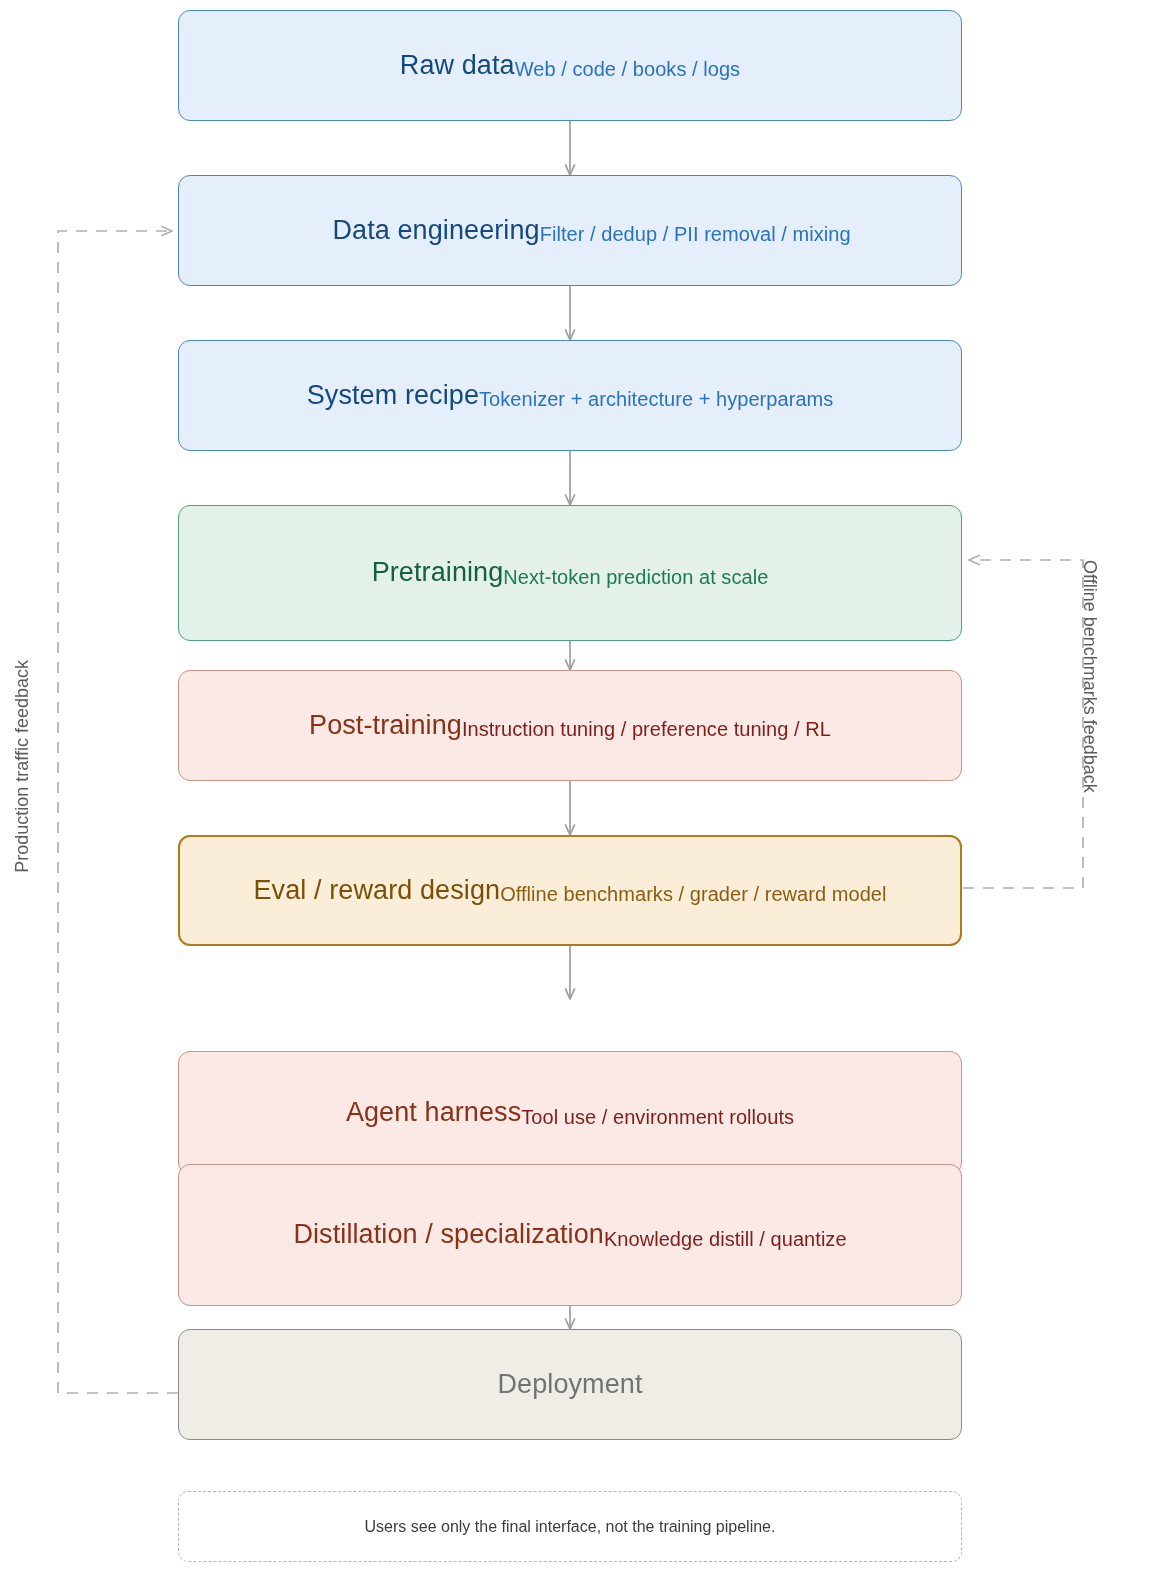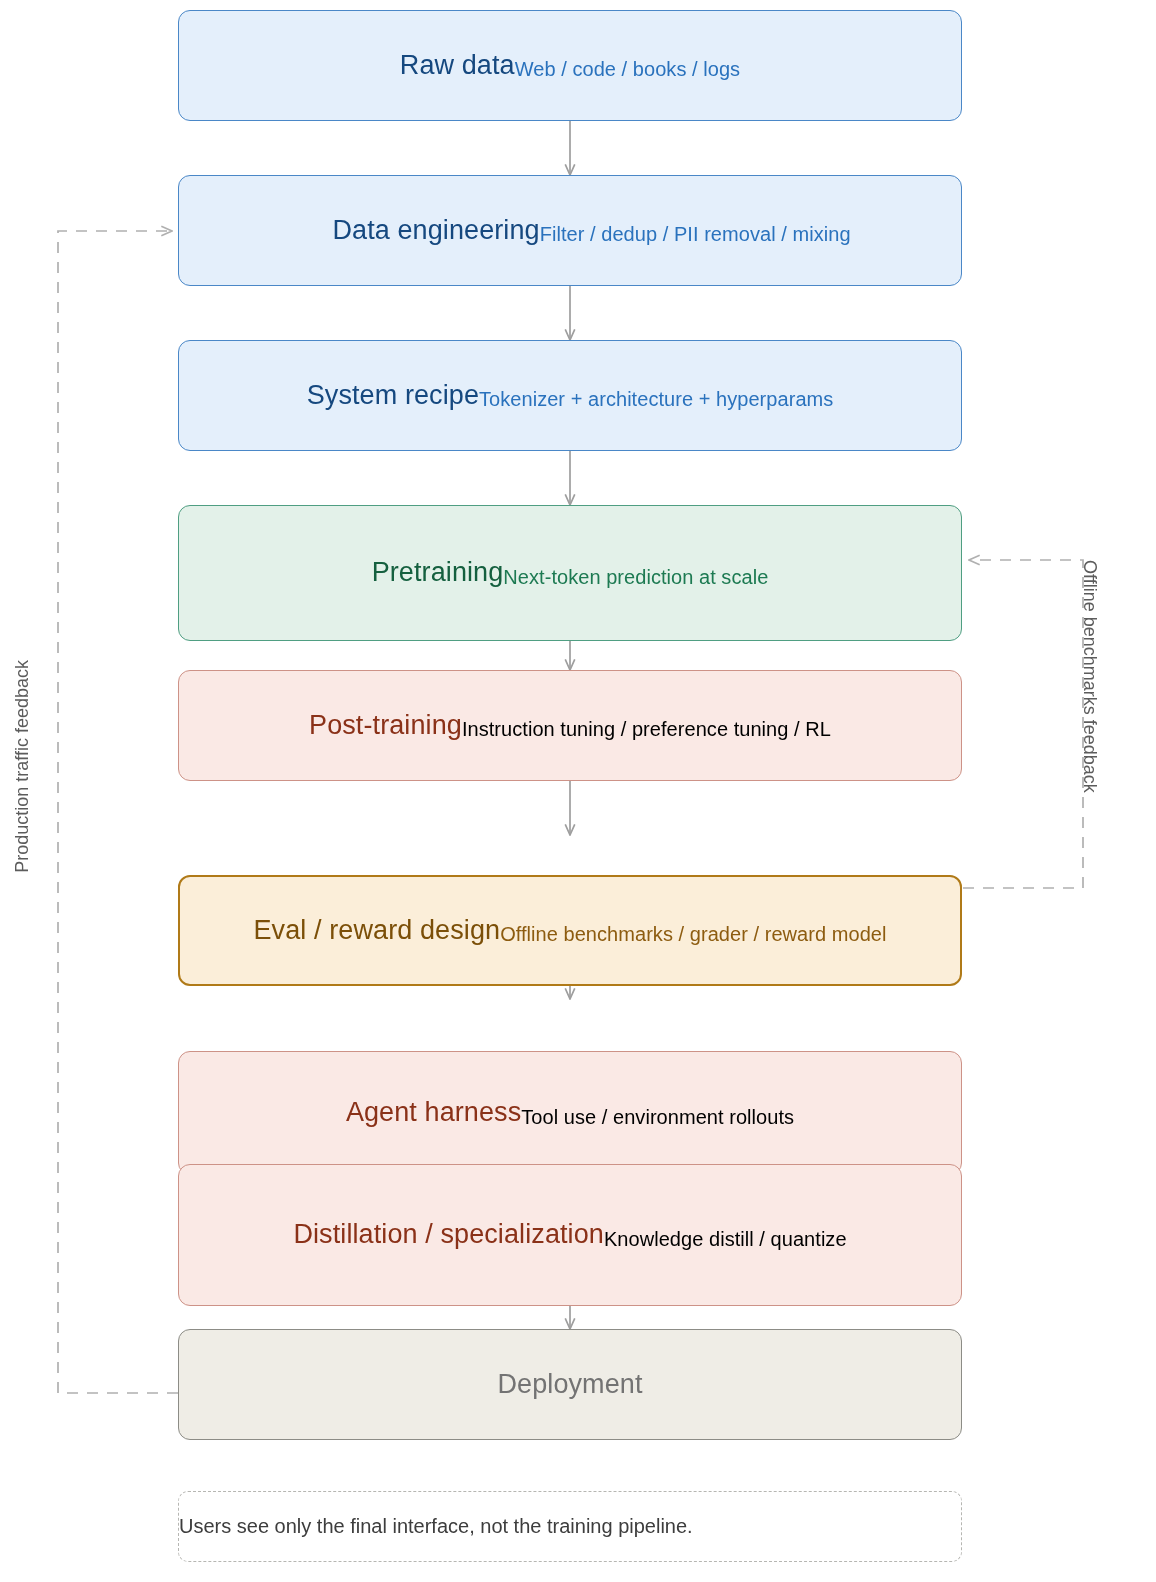--- a/index.html
+++ b/index.html
@@ -67,21 +67,21 @@
   }
   .n-green .title { color: #15603f; }
   .n-green .subtitle { color: #1d7a52; }
 
   
   .n-pink {
     background: #fae9e5;
     border: 1.6px solid #cd9287;
   }
   .n-pink .title { color: #8a3118; }
-  .n-pink .subtitle { color: #000000; }
+  .n-pink .subtitle { color: #7f1d1d; }
 
   
   .n-amber {
     background: #fbeed9;
     border: 2.6px solid #b07a18;
   }
   .n-amber .title { color: #7b4f08; }
   .n-amber .subtitle { color: #8d5c10; }
 
   
@@ -96,22 +96,23 @@
     position: absolute;
     left: 178px;
     top: 1491px;
     width: 784px;
     height: 71px;
     box-sizing: border-box;
     border: 1.4px dashed #b6b6b2;
     border-radius: 10px;
     display: flex;
     align-items: center;
+    justify-content: center;
     color: #3d3d3d;
-    font-size: 20px;
+    font-size: 16px;
   }
 
   
   .vlabel {
     position: absolute;
     color: #5c5c5c;
     font-size: 18px;
     white-space: nowrap;
   }
   #label-left {
@@ -176,21 +177,21 @@
   <div class="node n-green" style="top:505px;height:136px;">
     <div class="title">Pretraining</div>
     <div class="subtitle">Next-token prediction at scale</div>
   </div>
 
   <div class="node n-pink" style="top:670px;height:111px;">
     <div class="title">Post-training</div>
     <div class="subtitle">Instruction tuning / preference tuning / RL</div>
   </div>
 
-  <div class="node n-amber" style="top:875px;height:111px;">
+  <div class="node n-amber" style="top:835px;height:111px;">
     <div class="title">Eval / reward design</div>
     <div class="subtitle">Offline benchmarks / grader / reward model</div>
   </div>
 
   <div class="node n-pink" style="top:1051px;height:124px;">
     <div class="title">Agent harness</div>
     <div class="subtitle">Tool use / environment rollouts</div>
   </div>
 
   <div class="node n-pink" style="top:1164px;height:142px;">

